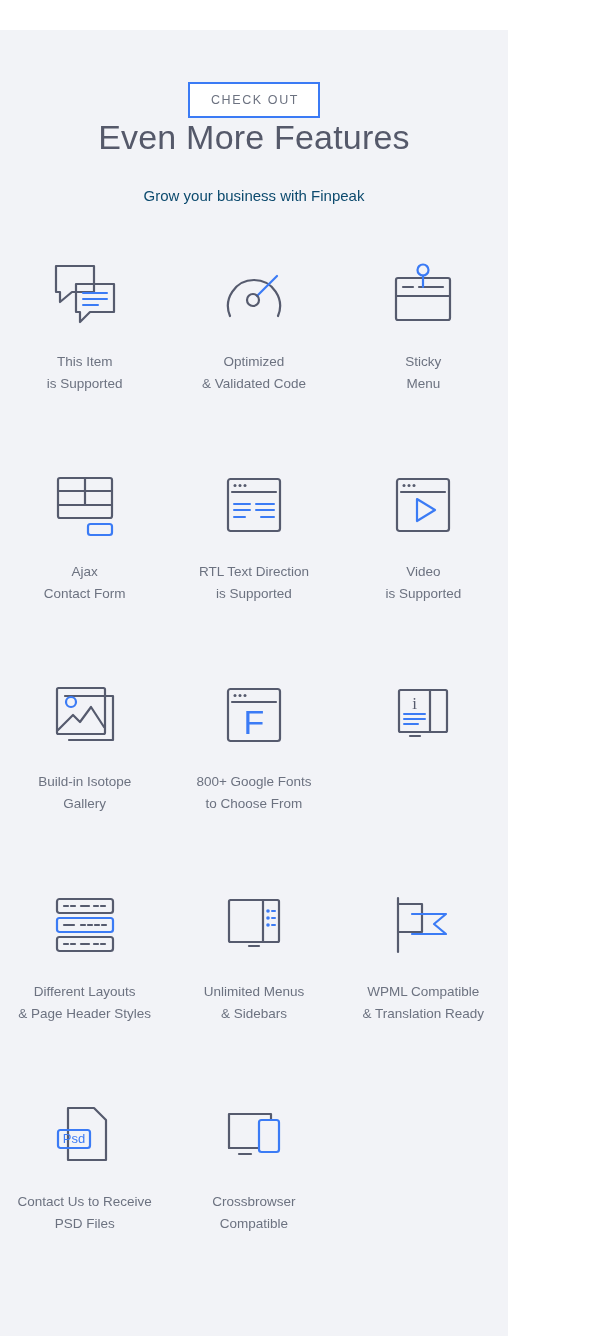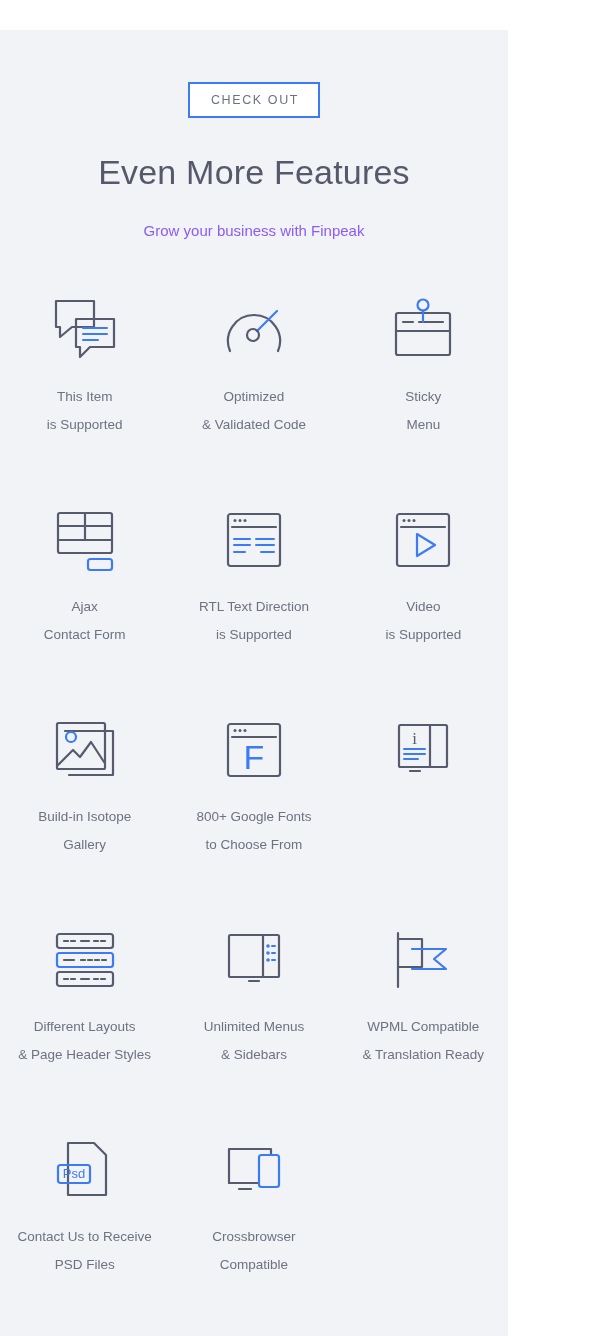--- a/index.html
+++ b/index.html
@@ -32,28 +32,27 @@
     letter-spacing: 1.6px;
     padding: 10px 19px 9px 21px;
     line-height: 1;
     font-weight: 400;
   }
   .title {
     text-align: center;
     font-size: 34px;
     font-weight: 300;
     color: #55596a;
-    margin-top: 35px;
     letter-spacing: 0.2px;
   }
   .subtitle {
     text-align: center;
     font-size: 15px;
     font-weight: 300;
-    color: #8b5cf6;
+    color: #0c4a6e;
     margin-top: 30px;
   }
   .grid {
     margin-top: 42px;
     display: grid;
     grid-template-columns: repeat(3, 1fr);
     row-gap: 0;
   }
   .cell {
     height: 210px;
@@ -71,21 +70,21 @@
     justify-content: center;
   }
   .caption {
     margin-top: 17px;
     text-align: center;
     font-size: 13.5px;
     font-weight: 300;
     color: #6c7280;
     line-height: 1.64;
   }
-  .caption .l2 { display: block; margin-top: 6px; }
+  .caption .l2 { display: block; }
   svg { display: block; overflow: visible; }
   .s { stroke: #565b6e; stroke-width: 2.2; fill: none;
        stroke-linecap: round; stroke-linejoin: round; }
   .b { stroke: #3b7bf5; stroke-width: 2.2; fill: none;
        stroke-linecap: round; stroke-linejoin: round; }
   .bthin { stroke: #3b7bf5; stroke-width: 2; fill: none;
        stroke-linecap: round; }
   .sf { fill: #565b6e; }
   .bf { fill: #3b7bf5; }
   .glyph { fill: #565b6e; font-family: "Liberation Serif", serif; }

